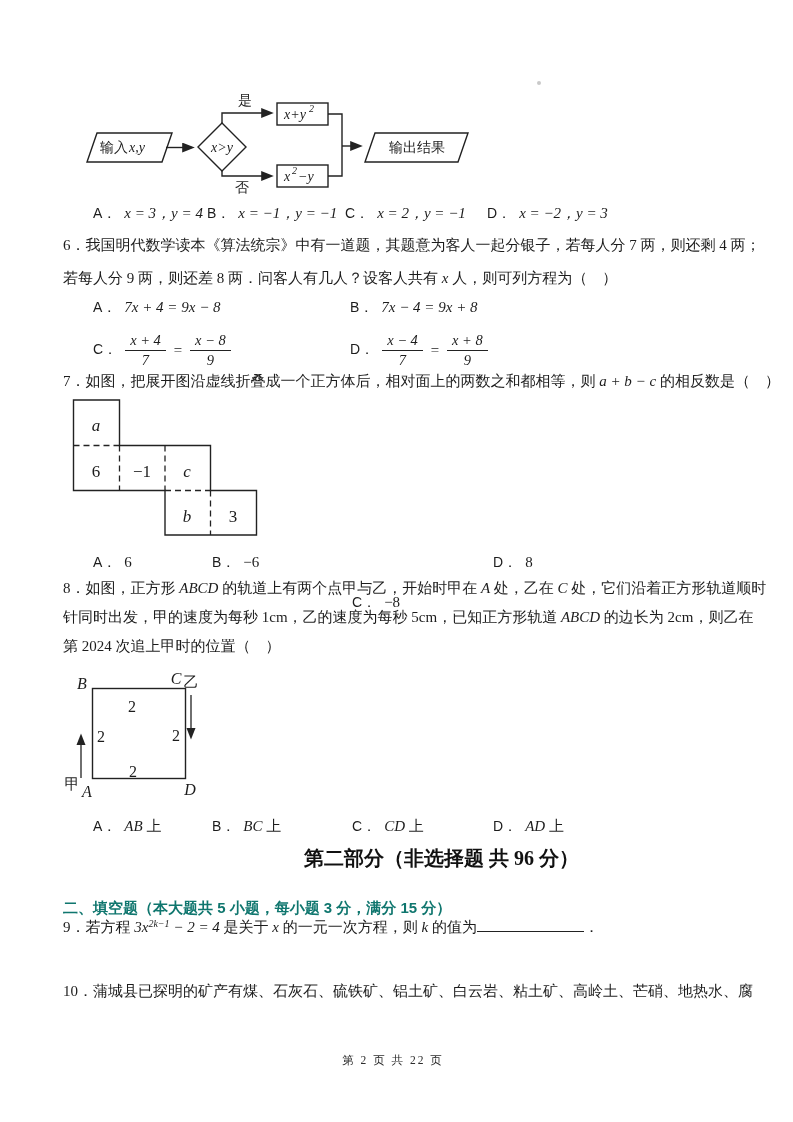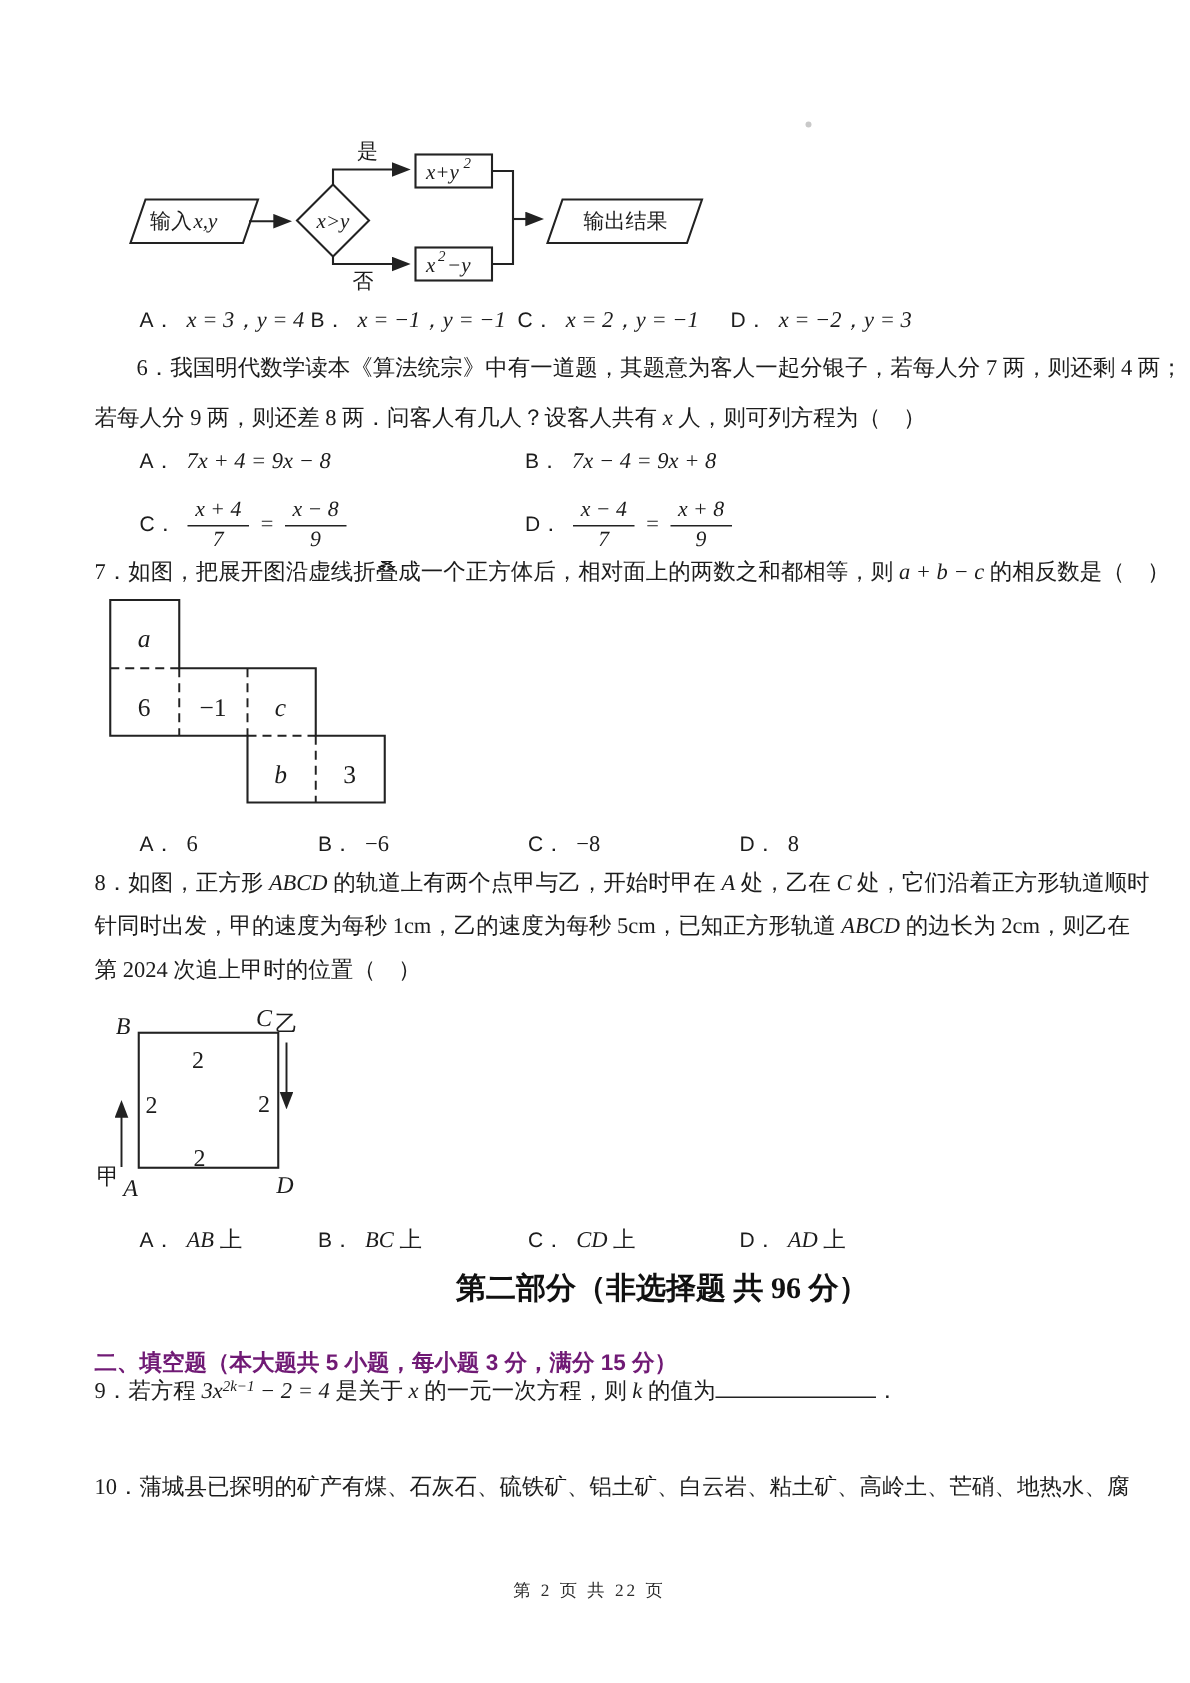--- a/index.html
+++ b/index.html
@@ -12,21 +12,21 @@
   .sup{font-size:10px;position:relative;top:-5px;}
   .opt{position:absolute;top:0;white-space:nowrap;}
   .optlabel{font-family:"Liberation Sans","DejaVu Sans",sans-serif;font-size:14px;margin-right:8px;}
   .blank{display:inline-block;border-bottom:1.2px solid #222;height:15px;vertical-align:baseline;}
   .frac{display:inline-block;text-align:center;vertical-align:middle;font-size:14.5px;line-height:1.15;}
   .frac .fnum{display:block;border-bottom:1.2px solid #222;padding:0 5px 1px;}
   .frac .fden{display:block;padding-top:1px;}
   .feq{display:inline-block;vertical-align:middle;margin:0 7px;}
   .sec-title{position:absolute;left:0;width:793px;text-align:center;font-size:20px;font-weight:bold;color:#111;}
   .fill-hdr{position:absolute;left:63px;font-size:15px;font-weight:bold;
-            font-family:"Liberation Sans","DejaVu Sans",sans-serif;color:#701a75;}
+            font-family:"Liberation Sans","DejaVu Sans",sans-serif;color:#0f766e;}
   .footer{position:absolute;top:1053px;left:0;width:786px;text-align:center;font-size:11.5px;
           letter-spacing:2px;color:#2c2c2c;}
   .stray{position:absolute;left:537px;top:81px;width:4px;height:4px;border-radius:50%;background:#c9c9c9;}
   svg{position:absolute;overflow:visible;}
   svg text{fill:#1c1c1c;}
   .fc-cjk{font-size:14px;}
   .fc-m{font-size:14px;font-style:italic;}
   .fc-sup{font-size:10px;font-style:italic;}
   .net-it{font-size:17px;font-style:italic;}
   .net-n{font-size:17px;}
@@ -73,21 +73,21 @@
     <text class="fc-cjk" x="417" y="152" text-anchor="middle">输出结果</text>
   </svg>
 
   <div class="row" style="top:204px;">
     <span class="opt" style="left:93px;"><span class="optlabel">A．</span><span><span class="m">x = 3，y = 4</span></span></span>
     <span class="opt" style="left:207px;"><span class="optlabel">B．</span><span><span class="m">x = −1，y = −1</span></span></span>
     <span class="opt" style="left:345px;"><span class="optlabel">C．</span><span><span class="m">x = 2，y = −1</span></span></span>
     <span class="opt" style="left:487px;"><span class="optlabel">D．</span><span><span class="m">x = −2，y = 3</span></span></span>
   </div>
 
-  <div class="para just" style="top:236px;margin-left:28px;"><span>6．我国明代数学读本《算法统宗》中有一道题，其题意为客人一起分银子，若每人分 7 两，则还剩 4 两；</span></div>
+  <div class="para just" style="top:236px;"><span>6．我国明代数学读本《算法统宗》中有一道题，其题意为客人一起分银子，若每人分 7 两，则还剩 4 两；</span></div>
   <div class="para" style="top:269px;"><span>若每人分 9 两，则还差 8 两．问客人有几人？设客人共有 </span><span class="m">x</span><span> 人，则可列方程为（　）</span></div>
   <div class="row" style="top:299px;">
     <span class="opt" style="left:93px;"><span class="optlabel">A．</span><span><span class="m">7x + 4 = 9x − 8</span></span></span>
     <span class="opt" style="left:350px;"><span class="optlabel">B．</span><span><span class="m">7x − 4 = 9x + 8</span></span></span>
   </div>
   <div class="row" style="top:320px;height:46px;">
     <span class="opt" style="left:93px;top:12px;">
       <span class="optlabel">C．</span><span class="frac m"><span class="fnum">x + 4</span><span class="fden">7</span></span><span class="feq m">=</span><span class="frac m"><span class="fnum">x − 8</span><span class="fden">9</span></span>
     </span>
     <span class="opt" style="left:350px;top:12px;">
@@ -106,21 +106,21 @@
     <text class="net-it" x="96" y="431" text-anchor="middle">a</text>
     <text class="net-n" x="96" y="477" text-anchor="middle">6</text>
     <text class="net-n" x="142" y="477" text-anchor="middle">−1</text>
     <text class="net-it" x="187" y="477" text-anchor="middle">c</text>
     <text class="net-it" x="187" y="522" text-anchor="middle">b</text>
     <text class="net-n" x="233" y="522" text-anchor="middle">3</text>
   </svg>
   <div class="row" style="top:554px;">
     <span class="opt" style="left:93px;"><span class="optlabel">A．</span><span><span>6</span></span></span>
     <span class="opt" style="left:212px;"><span class="optlabel">B．</span><span><span>−6</span></span></span>
-    <span class="opt" style="left:352px;"><span class="optlabel">C．</span><span><span>−8</span></span></span>
+    <span class="opt" style="left:352px;margin-top:40px;"><span class="optlabel">C．</span><span><span>−8</span></span></span>
     <span class="opt" style="left:493px;"><span class="optlabel">D．</span><span><span>8</span></span></span>
   </div>
 
   <div class="para just" style="top:579px;"><span>8．如图，正方形 </span><span class="m">ABCD</span><span> 的轨道上有两个点甲与乙，开始时甲在 </span><span class="m">A</span><span> 处，乙在 </span><span class="m">C</span><span> 处，它们沿着正方形轨道顺时</span></div>
   <div class="para just" style="top:608px;"><span>针同时出发，甲的速度为每秒 1cm，乙的速度为每秒 5cm，已知正方形轨道 </span><span class="m">ABCD</span><span> 的边长为 2cm，则乙在</span></div>
   <div class="para" style="top:637px;"><span>第 2024 次追上甲时的位置（　）</span></div>
   <svg style="left:60px;top:666px;" width="150" height="140" viewBox="60 666 150 140">
     <defs>
       <marker id="ah2" markerWidth="9" markerHeight="8" refX="7" refY="3.5" orient="auto">
         <path d="M0,0 L9,3.5 L0,7 z" fill="#222"></path>

